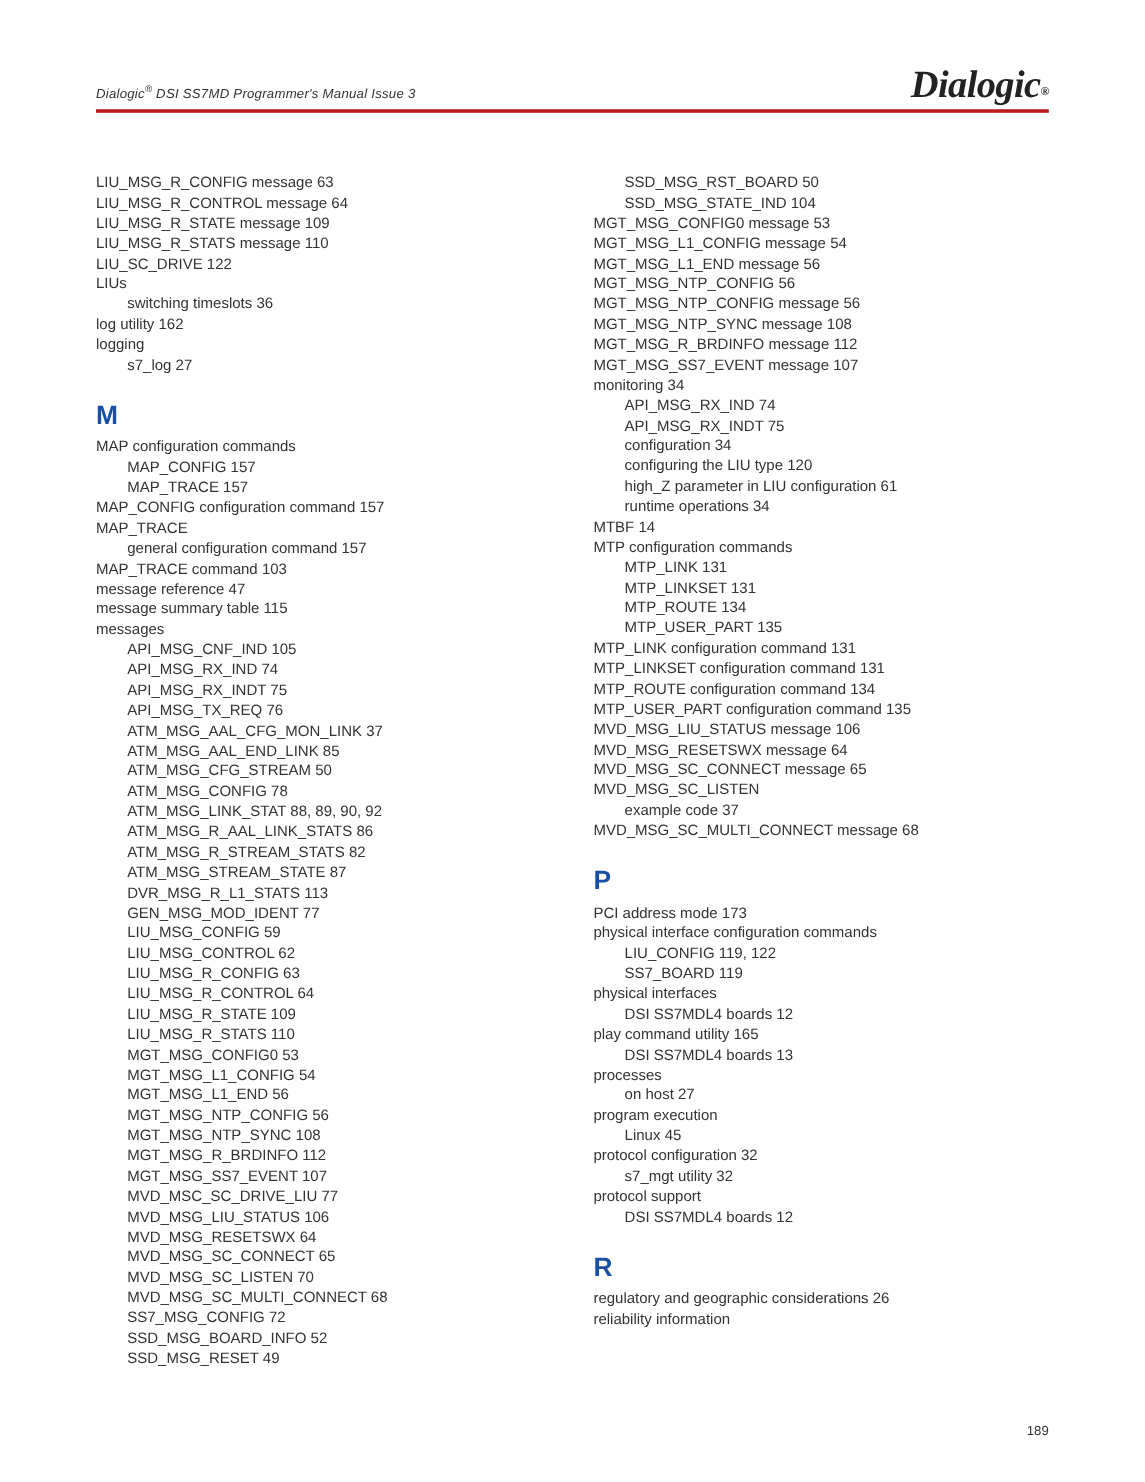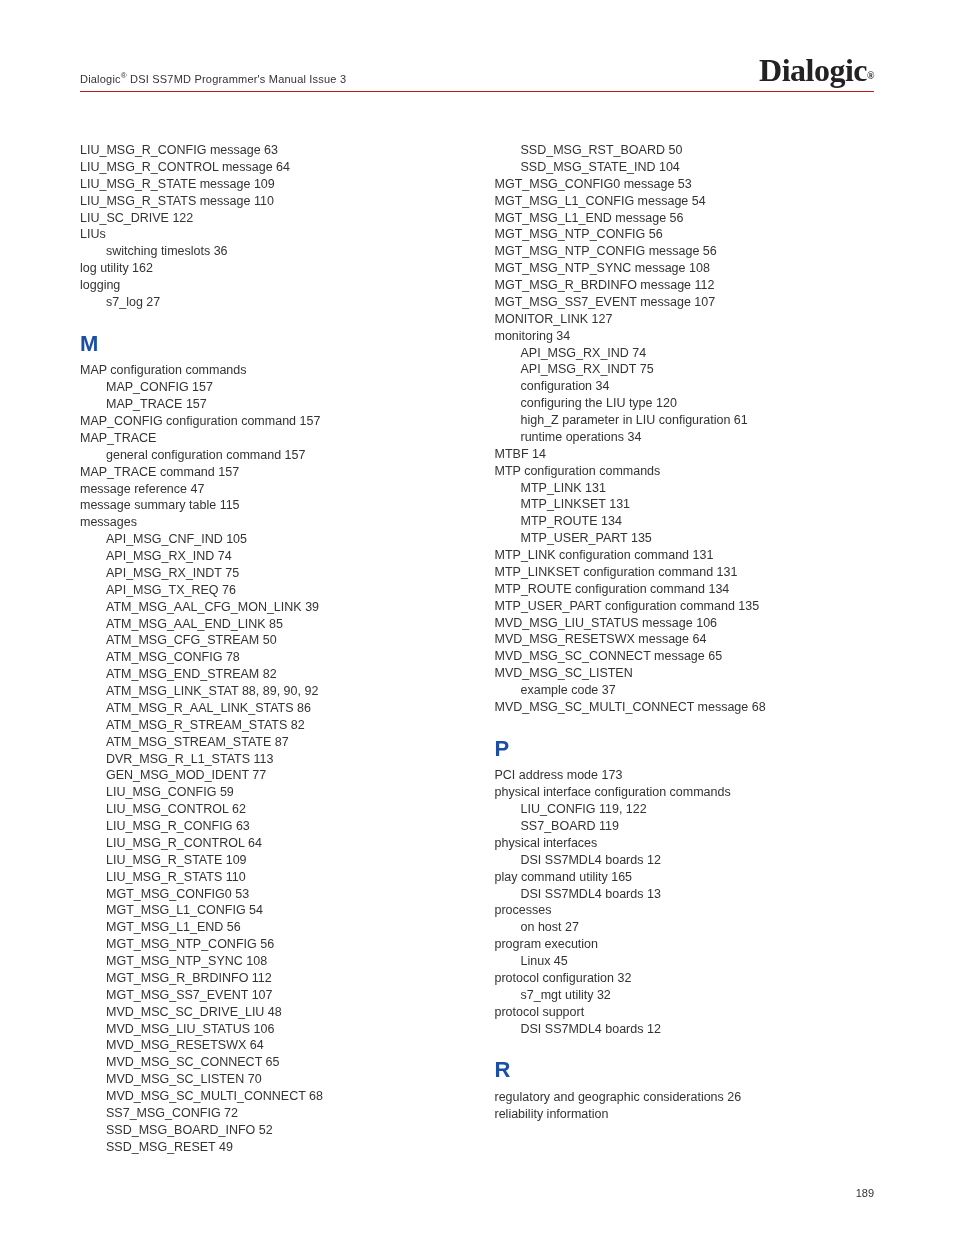--- a/index.html
+++ b/index.html
@@ -14,23 +14,24 @@
     width: 954px;
     height: 1235px;
     box-sizing: border-box;
     padding: 48px 80px 40px 80px;
     position: relative;
   }
   .header {
     display: flex;
     justify-content: space-between;
     align-items: flex-end;
-    border-bottom: 1px solid #b91c1c;
+    border-bottom: 3px solid #b91c1c;
     padding-bottom: 6px;
     margin-bottom: 50px;
+    font-style: italic;
   }
   .header-left {
     font-size: 11px;
     color: #333;
     letter-spacing: 0.2px;
   }
   .header-left sup {
     font-size: 8px;
   }
   .logo {
@@ -102,74 +103,72 @@
         <div class="entry">log utility 162</div>
         <div class="entry">logging</div>
         <div class="entry indent1">s7_log 27</div>
         <div class="letter">M</div>
         <div class="entry">MAP configuration commands</div>
         <div class="entry indent1">MAP_CONFIG 157</div>
         <div class="entry indent1">MAP_TRACE 157</div>
         <div class="entry">MAP_CONFIG configuration command 157</div>
         <div class="entry">MAP_TRACE</div>
         <div class="entry indent1">general configuration command 157</div>
-        <div class="entry">MAP_TRACE command 157</div>
+        <div class="entry">MAP_TRACE command 103</div>
         <div class="entry">message reference 47</div>
         <div class="entry">message summary table 115</div>
         <div class="entry">messages</div>
         <div class="entry indent1">API_MSG_CNF_IND 105</div>
         <div class="entry indent1">API_MSG_RX_IND 74</div>
         <div class="entry indent1">API_MSG_RX_INDT 75</div>
         <div class="entry indent1">API_MSG_TX_REQ 76</div>
-        <div class="entry indent1">ATM_MSG_AAL_CFG_MON_LINK 39</div>
+        <div class="entry indent1">ATM_MSG_AAL_CFG_MON_LINK 37</div>
         <div class="entry indent1">ATM_MSG_AAL_END_LINK 85</div>
         <div class="entry indent1">ATM_MSG_CFG_STREAM 50</div>
         <div class="entry indent1">ATM_MSG_CONFIG 78</div>
-        <div class="entry indent1">ATM_MSG_END_STREAM 82</div>
         <div class="entry indent1">ATM_MSG_LINK_STAT 88, 89, 90, 92</div>
         <div class="entry indent1">ATM_MSG_R_AAL_LINK_STATS 86</div>
         <div class="entry indent1">ATM_MSG_R_STREAM_STATS 82</div>
         <div class="entry indent1">ATM_MSG_STREAM_STATE 87</div>
         <div class="entry indent1">DVR_MSG_R_L1_STATS 113</div>
         <div class="entry indent1">GEN_MSG_MOD_IDENT 77</div>
         <div class="entry indent1">LIU_MSG_CONFIG 59</div>
         <div class="entry indent1">LIU_MSG_CONTROL 62</div>
         <div class="entry indent1">LIU_MSG_R_CONFIG 63</div>
         <div class="entry indent1">LIU_MSG_R_CONTROL 64</div>
         <div class="entry indent1">LIU_MSG_R_STATE 109</div>
         <div class="entry indent1">LIU_MSG_R_STATS 110</div>
         <div class="entry indent1">MGT_MSG_CONFIG0 53</div>
         <div class="entry indent1">MGT_MSG_L1_CONFIG 54</div>
         <div class="entry indent1">MGT_MSG_L1_END 56</div>
         <div class="entry indent1">MGT_MSG_NTP_CONFIG 56</div>
         <div class="entry indent1">MGT_MSG_NTP_SYNC 108</div>
         <div class="entry indent1">MGT_MSG_R_BRDINFO 112</div>
         <div class="entry indent1">MGT_MSG_SS7_EVENT 107</div>
-        <div class="entry indent1">MVD_MSC_SC_DRIVE_LIU 48</div>
+        <div class="entry indent1">MVD_MSC_SC_DRIVE_LIU 77</div>
         <div class="entry indent1">MVD_MSG_LIU_STATUS 106</div>
         <div class="entry indent1">MVD_MSG_RESETSWX 64</div>
         <div class="entry indent1">MVD_MSG_SC_CONNECT 65</div>
         <div class="entry indent1">MVD_MSG_SC_LISTEN 70</div>
         <div class="entry indent1">MVD_MSG_SC_MULTI_CONNECT 68</div>
         <div class="entry indent1">SS7_MSG_CONFIG 72</div>
         <div class="entry indent1">SSD_MSG_BOARD_INFO 52</div>
         <div class="entry indent1">SSD_MSG_RESET 49</div>
       </div>
     <div class="col" id="col2">
         <div class="entry indent1">SSD_MSG_RST_BOARD 50</div>
         <div class="entry indent1">SSD_MSG_STATE_IND 104</div>
         <div class="entry">MGT_MSG_CONFIG0 message 53</div>
         <div class="entry">MGT_MSG_L1_CONFIG message 54</div>
         <div class="entry">MGT_MSG_L1_END message 56</div>
         <div class="entry">MGT_MSG_NTP_CONFIG 56</div>
         <div class="entry">MGT_MSG_NTP_CONFIG message 56</div>
         <div class="entry">MGT_MSG_NTP_SYNC message 108</div>
         <div class="entry">MGT_MSG_R_BRDINFO message 112</div>
         <div class="entry">MGT_MSG_SS7_EVENT message 107</div>
-        <div class="entry">MONITOR_LINK 127</div>
         <div class="entry">monitoring 34</div>
         <div class="entry indent1">API_MSG_RX_IND 74</div>
         <div class="entry indent1">API_MSG_RX_INDT 75</div>
         <div class="entry indent1">configuration 34</div>
         <div class="entry indent1">configuring the LIU type 120</div>
         <div class="entry indent1">high_Z parameter in LIU configuration 61</div>
         <div class="entry indent1">runtime operations 34</div>
         <div class="entry">MTBF 14</div>
         <div class="entry">MTP configuration commands</div>
         <div class="entry indent1">MTP_LINK 131</div>

